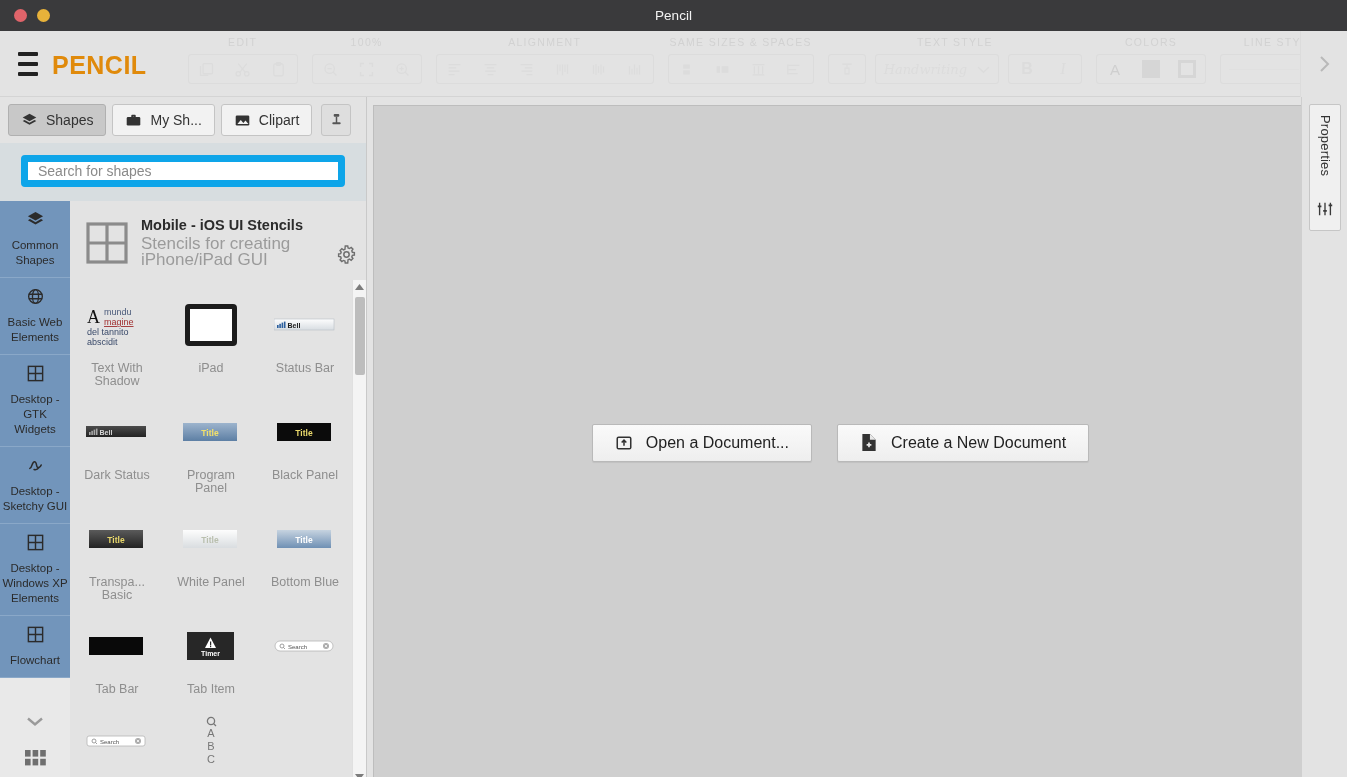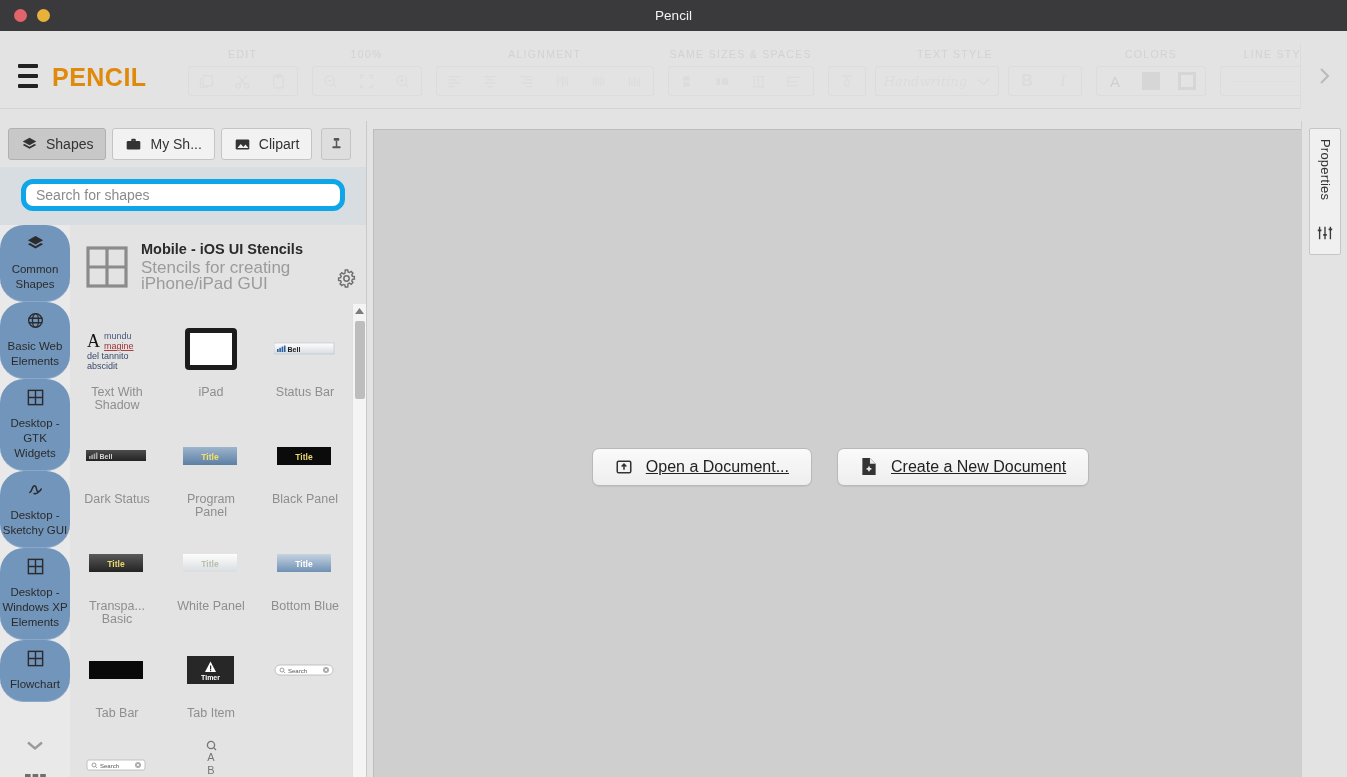--- a/index.html
+++ b/index.html
@@ -2,21 +2,21 @@
 <html><head>
 <meta charset="utf-8">
 <style>
   * { box-sizing: border-box; margin: 0; padding: 0; }
   html, body {
     width: 1347px; height: 777px;
     font-family: "Liberation Sans", sans-serif;
     background: #e3e3e3;
     overflow: hidden;
   }
-  .app { position: relative; width: 1347px; height: 584px; display: flex; flex-direction: column; gap: 12px; }
+  .app { position: relative; width: 1347px; height: 584px; display: flex; flex-direction: column; }
 
   
   .titlebar {
     height: 31px; background: #3a3a3c; flex: 0 0 31px;
     display: flex; align-items: center; position: relative;
   }
   .win-btns { display: flex; gap: 10px; padding-left: 14px; }
   .win-dot { width: 13px; height: 13px; border-radius: 50%; }
   .win-dot.close { background: #e0646a; }
   .win-dot.min { background: #e8b23a; }
@@ -93,38 +93,38 @@
     font-size: 14px; color: #333; cursor: pointer; white-space: nowrap; justify-content: center;
   }
   .coll-tab.active { background: #c8c8c8; border-color: #b0b0b0; }
   .coll-tab svg { display: block; }
   .pin-btn {
     width: 30px; height: 32px; display: flex; align-items: center; justify-content: center;
     border: 1px solid #c4c4c4; border-radius: 3px; background: #dedede; margin-left: 3px;
   }
   .search-wrap { background: #d7dde0; padding: 12px 21px 14px 21px; }
   .search-input {
-    width: 100%; height: 32px; border: 5px solid #0ea5e9; border-radius: 12px;
+    width: 100%; height: 32px; border: 7px solid #0ea5e9; border-radius: 4px;
     background: #fff; font-size: 14px; padding: 0 10px; color: #1d4ed8;
     font-family: "Liberation Sans", sans-serif;
   }
   .search-input::placeholder { color: #8a8a8a; }
 
   .coll-body { flex: 1; display: flex; min-height: 0; }
 
   
   .cat-rail {
     width: 70px; flex: 0 0 70px; background: #e9e9e9;
     display: flex; flex-direction: column; position: relative;
   }
   .cat-list { overflow: hidden; }
   .cat-item {
     background: #7295bb; color: #2b2b2b; text-align: center;
     padding: 9px 2px 9px 2px; border-bottom: 1px solid #8aa8c8;
-    font-size: 11.5px; line-height: 15px; cursor: pointer; border-radius: 24px;
+    font-size: 11.5px; line-height: 15px; cursor: pointer;
   }
   .cat-item .cat-ico { display: block; margin: 0 auto 5px auto; }
   .cat-more {
     margin-top: auto; display: flex; flex-direction: column; align-items: center;
     gap: 18px; padding-bottom: 14px; background: #e9e9e9;
   }
   .cat-chevron { color: #9a9a9a; font-size: 17px; }
 
   
   .shapes-area { flex: 1; display: flex; flex-direction: column; min-width: 0; background: #e3e3e3; }
@@ -169,24 +169,23 @@
   .canvas-area { flex: 1; position: relative; background: #e3e3e3; }
   .canvas {
     position: absolute; left: 6px; top: 8px; right: 40px; bottom: 0;
     background: #cfcfcf; border-left: 1px solid #bdbdbd; border-top: 1px solid #bdbdbd;
     display: flex; align-items: center; justify-content: center;
   }
   .start-buttons { display: flex; gap: 25px; margin-top: -4px; }
   .start-btn {
     display: flex; align-items: center; gap: 13px;
     background: linear-gradient(#fafafa, #eeeeee);
-    border: 1px solid #b9b9b9; border-radius: 7px;
+    border: 1px solid #b9b9b9; border-radius: 2px;
     padding: 0 22px; height: 38px; font-size: 16px; color: #222; cursor: pointer;
     box-shadow: 0 1px 1px rgba(0,0,0,.07);
-    text-decoration: underline;
   }
   .start-btn svg { display: block; }
 
   
   .props-tab {
     position: absolute; right: 6px; top: 7px; width: 32px; height: 127px;
     background: #f0f0f0; border: 1px solid #c6c6c6; border-radius: 2px;
     display: flex; flex-direction: column; align-items: center; justify-content: space-between;
     padding: 10px 0 8px 0; cursor: pointer;
   }

